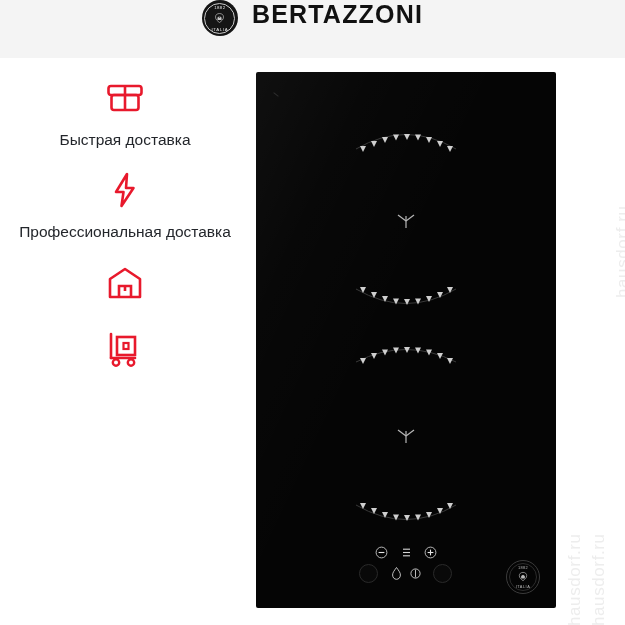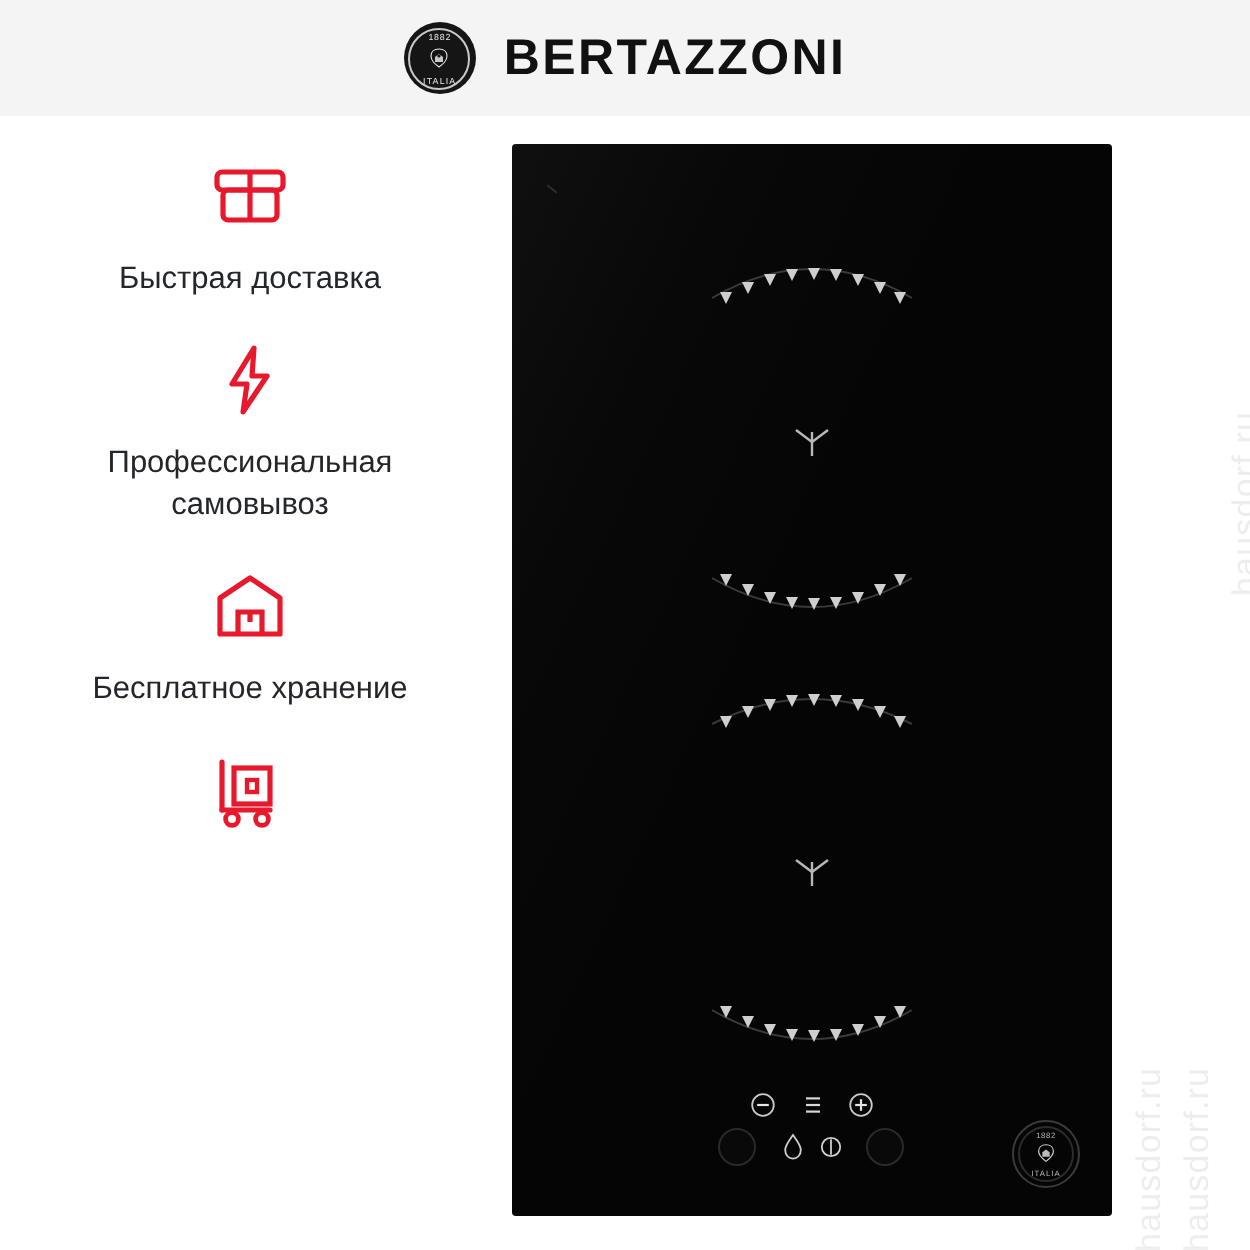--- a/index.html
+++ b/index.html
@@ -23,21 +23,20 @@
   }
 
   
   .header {
     position: absolute;
     left: 0; top: 0;
     width: 625px;
     height: 58px;
     background: #f4f4f4;
     display: flex;
-    align-items: center;
     justify-content: center;
     gap: 14px;
     box-sizing: border-box;
   }
   .brand-logo {
     width: 36px;
     height: 36px;
     border-radius: 50%;
     background: #151515;
     position: relative;
@@ -298,32 +297,31 @@
       </div>
       <div class="caption">Быстрая доставка</div>
     </div>
 
     <div class="feature">
       <div class="icon-wrap">
         <svg width="42" height="42" viewBox="0 0 42 42">
           <path d="M23 5 L12 23 L19.5 23 L17.5 37 L29.5 19 L22 19 Z" fill="none" stroke="#e8192c" stroke-width="2.6" stroke-linejoin="round"></path>
         </svg>
       </div>
-      <div class="caption">Профессиональная самовывоз</div>
+      <div class="caption">Профессиональная доставка</div>
     </div>
 
     <div class="feature">
       <div class="icon-wrap">
         <svg width="42" height="42" viewBox="0 0 42 42">
           <path d="M6 17 L21 7 L36 17 L36 35 L6 35 Z" fill="none" stroke="#e8192c" stroke-width="2.6" stroke-linejoin="round"></path>
           <path d="M15 35 L15 24 L27 24 L27 35" fill="none" stroke="#e8192c" stroke-width="2.6"></path>
           <line x1="21" y1="24" x2="21" y2="29" stroke="#e8192c" stroke-width="2.6"></line>
         </svg>
       </div>
-      <div class="caption">Бесплатное хранение</div>
     </div>
 
     <div class="feature">
       <div class="icon-wrap">
         <svg width="44" height="42" viewBox="0 0 44 42">
           <path d="M8 6 L8 30" stroke="#e8192c" stroke-width="2.6" stroke-linecap="round" fill="none"></path>
           <rect x="14" y="9" width="18" height="18" fill="none" stroke="#e8192c" stroke-width="2.6"></rect>
           <rect x="20.5" y="15" width="5" height="6" fill="none" stroke="#e8192c" stroke-width="2.2"></rect>
           <path d="M8 30 L32 30" stroke="#e8192c" stroke-width="2.6" stroke-linecap="round" fill="none"></path>
           <circle cx="13" cy="34.5" r="3.2" fill="none" stroke="#e8192c" stroke-width="2.4"></circle>

